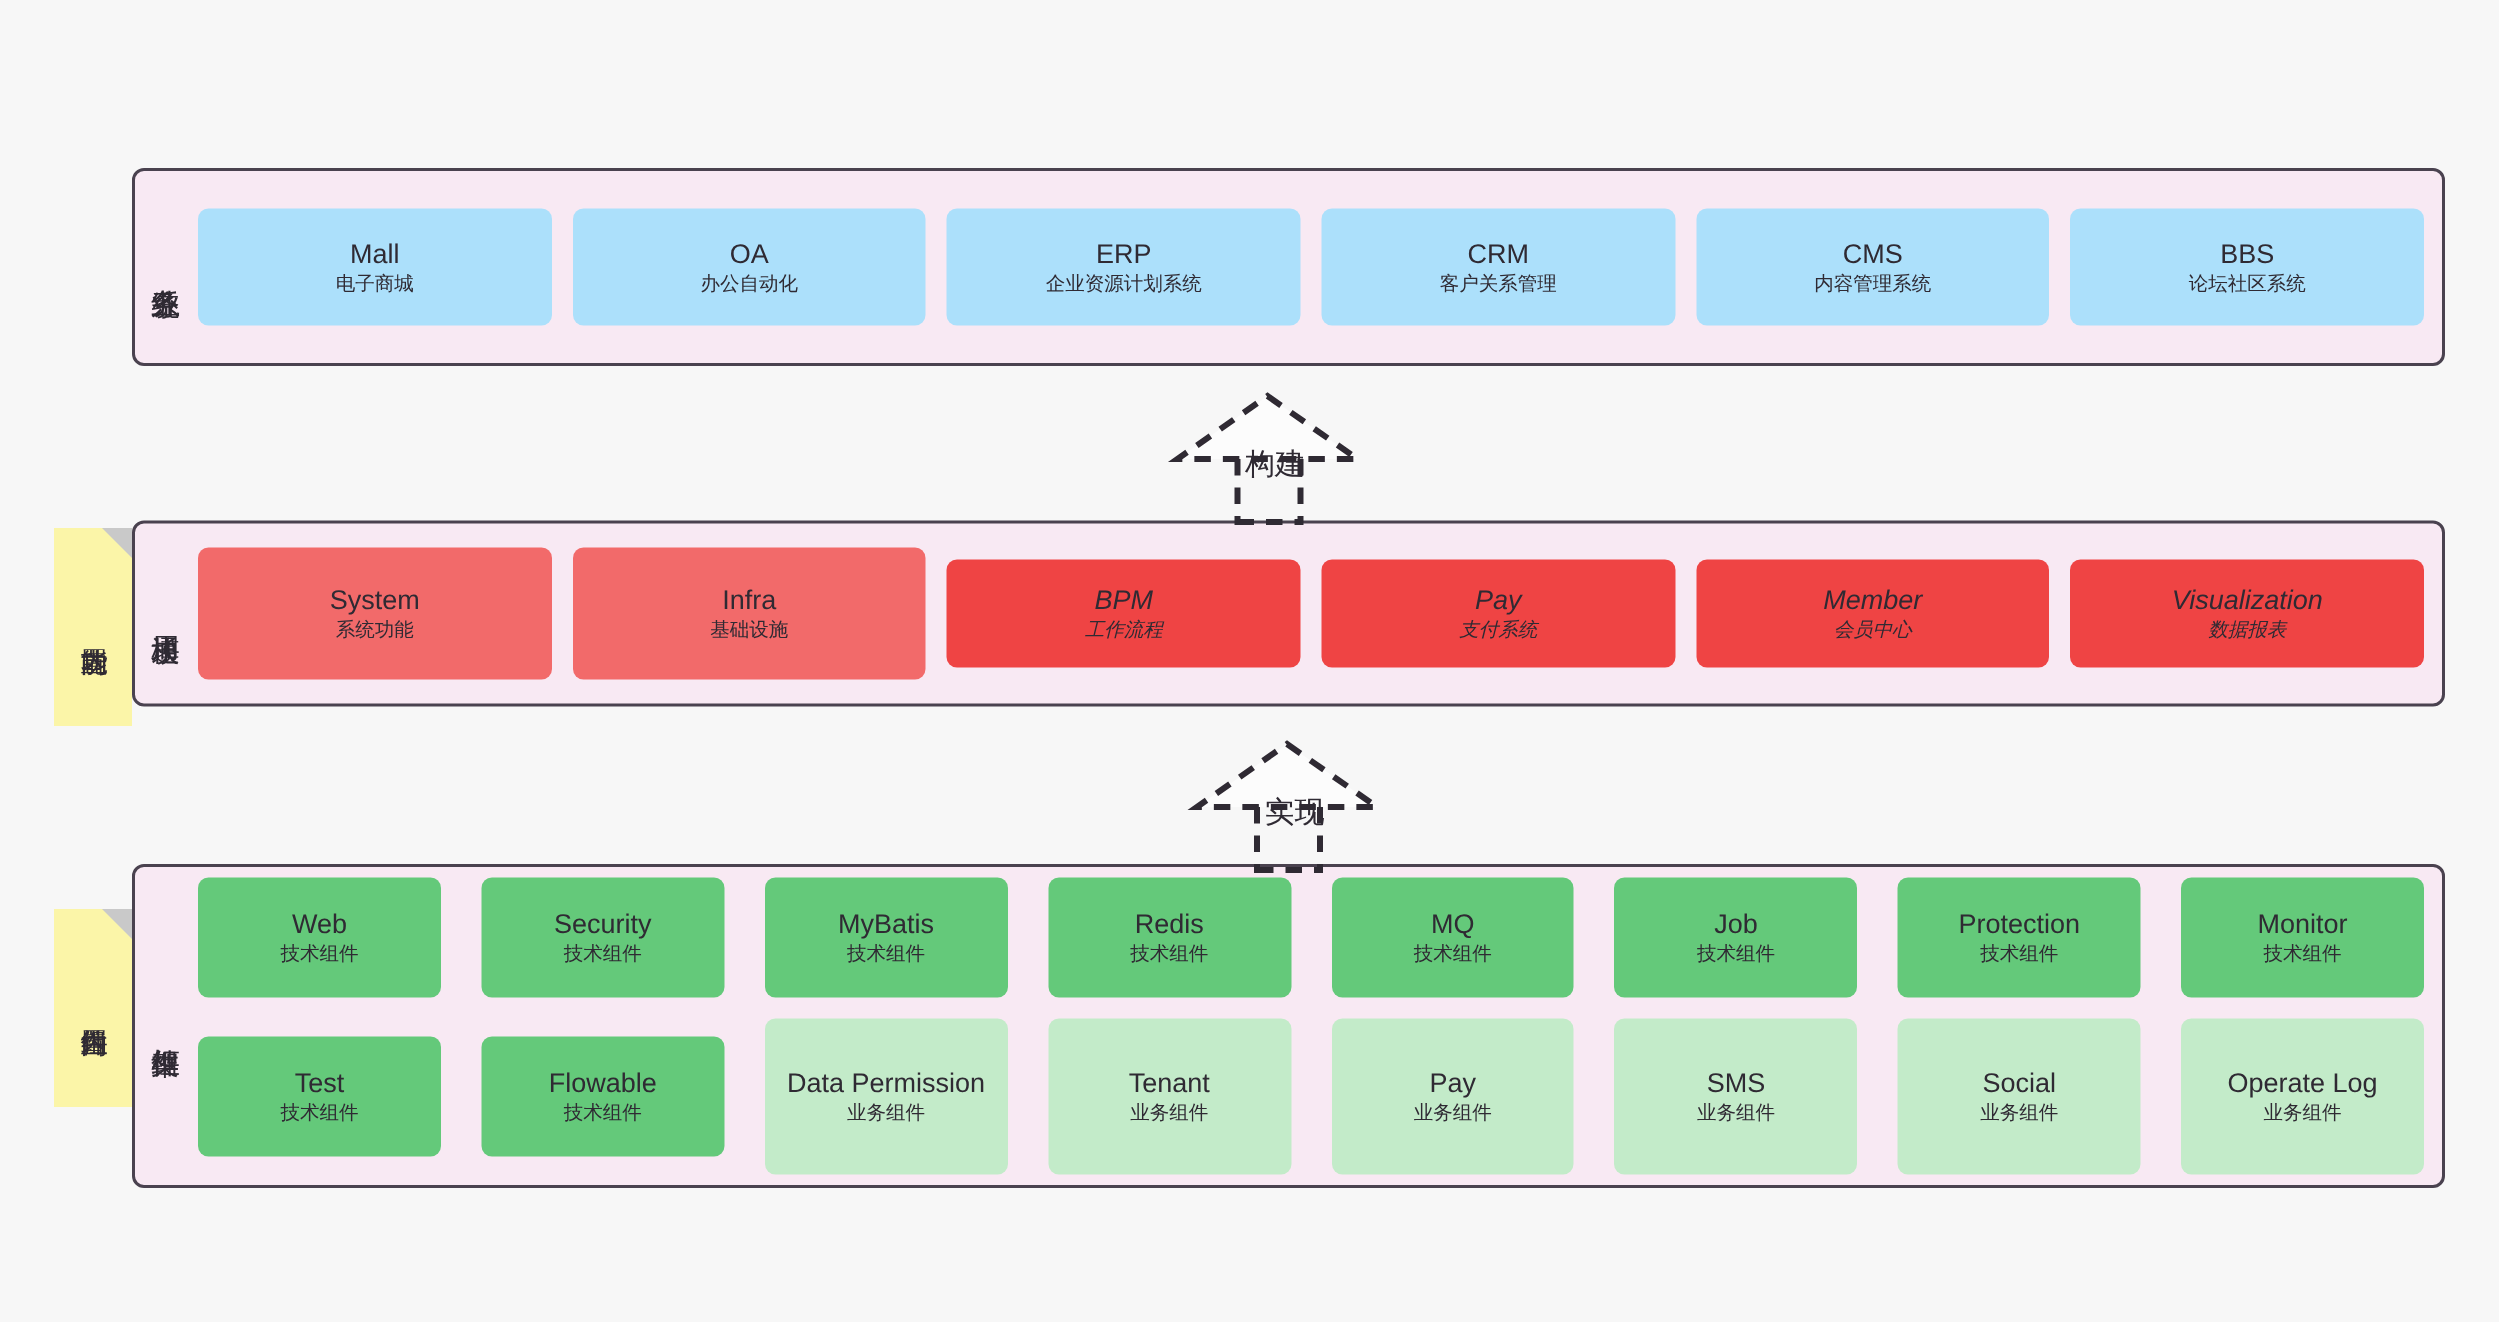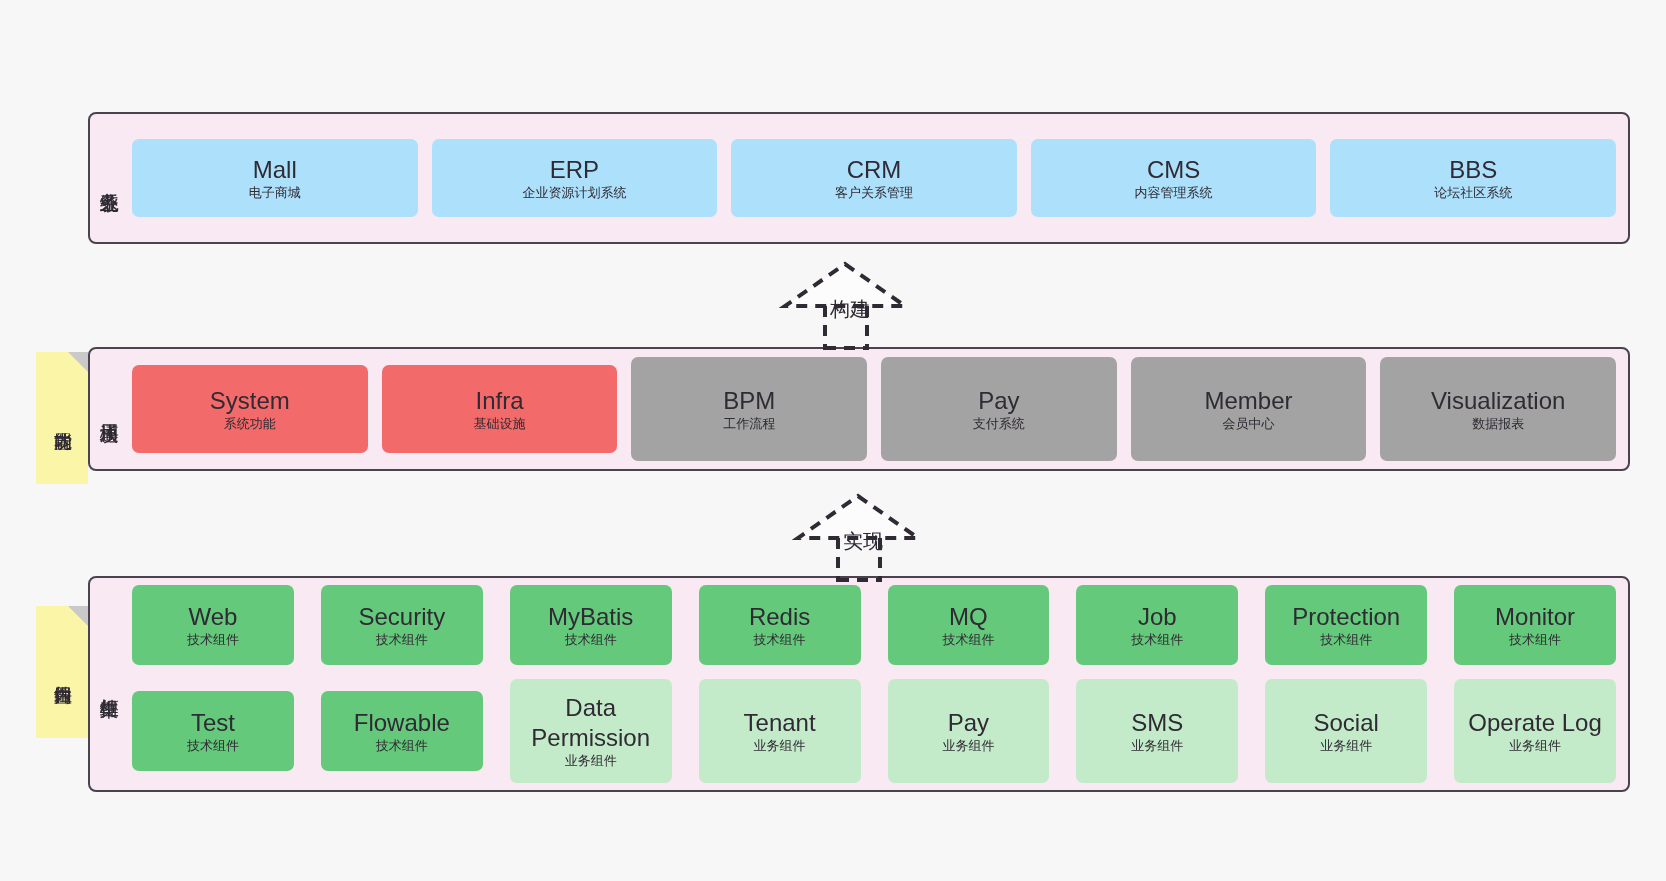--- a/index.html
+++ b/index.html
@@ -79,31 +79,31 @@
     display: flex;
     flex-direction: column;
     align-items: center;
     justify-content: center;
     text-align: center;
     box-sizing: border-box;
     padding: 6px 4px;
     line-height: 1.26;
   }
   .node .en {
-    font-size: 24px;
+    font-size: 18px;
     color: #2f2a33;
   }
   .node .cn {
     font-size: 13px;
     color: #2f2a33;
   }
 
   .node.blue       { background: #ace0fb; height: 78px; }
   .node.red        { background: #f26a6a; height: 88px; }
-  .node.pink       { background: #a3a3a3; height: 104px; }
+  .node.pink       { background: #ef4444; height: 72px; font-style: italic; }
   .node.green      { background: #64c97a; height: 80px; }
   .node.lightgreen { background: #c3ebc9; height: 104px; }
 
   
   .note {
     position: absolute;
     background: #fbf5a8;
     display: flex;
     align-items: center;
     justify-content: center;
@@ -148,20 +148,24 @@
 <body>
 
 <div id="canvas">
 
   <div class="layer" id="layer1" style="left:88px; top:112px; width:1542px; height:132px;">
     <div class="layer-title">业务系统</div>
     <div class="cells">
       <div class="node blue">
         <span class="en">Mall</span>
         <span class="cn">电子商城</span>
+      </div>
+      <div class="node blue">
+        <span class="en">OA</span>
+        <span class="cn">办公自动化</span>
       </div>
       <div class="node blue">
         <span class="en">ERP</span>
         <span class="cn">企业资源计划系统</span>
       </div>
       <div class="node blue">
         <span class="en">CRM</span>
         <span class="cn">客户关系管理</span>
       </div>
       <div class="node blue">

